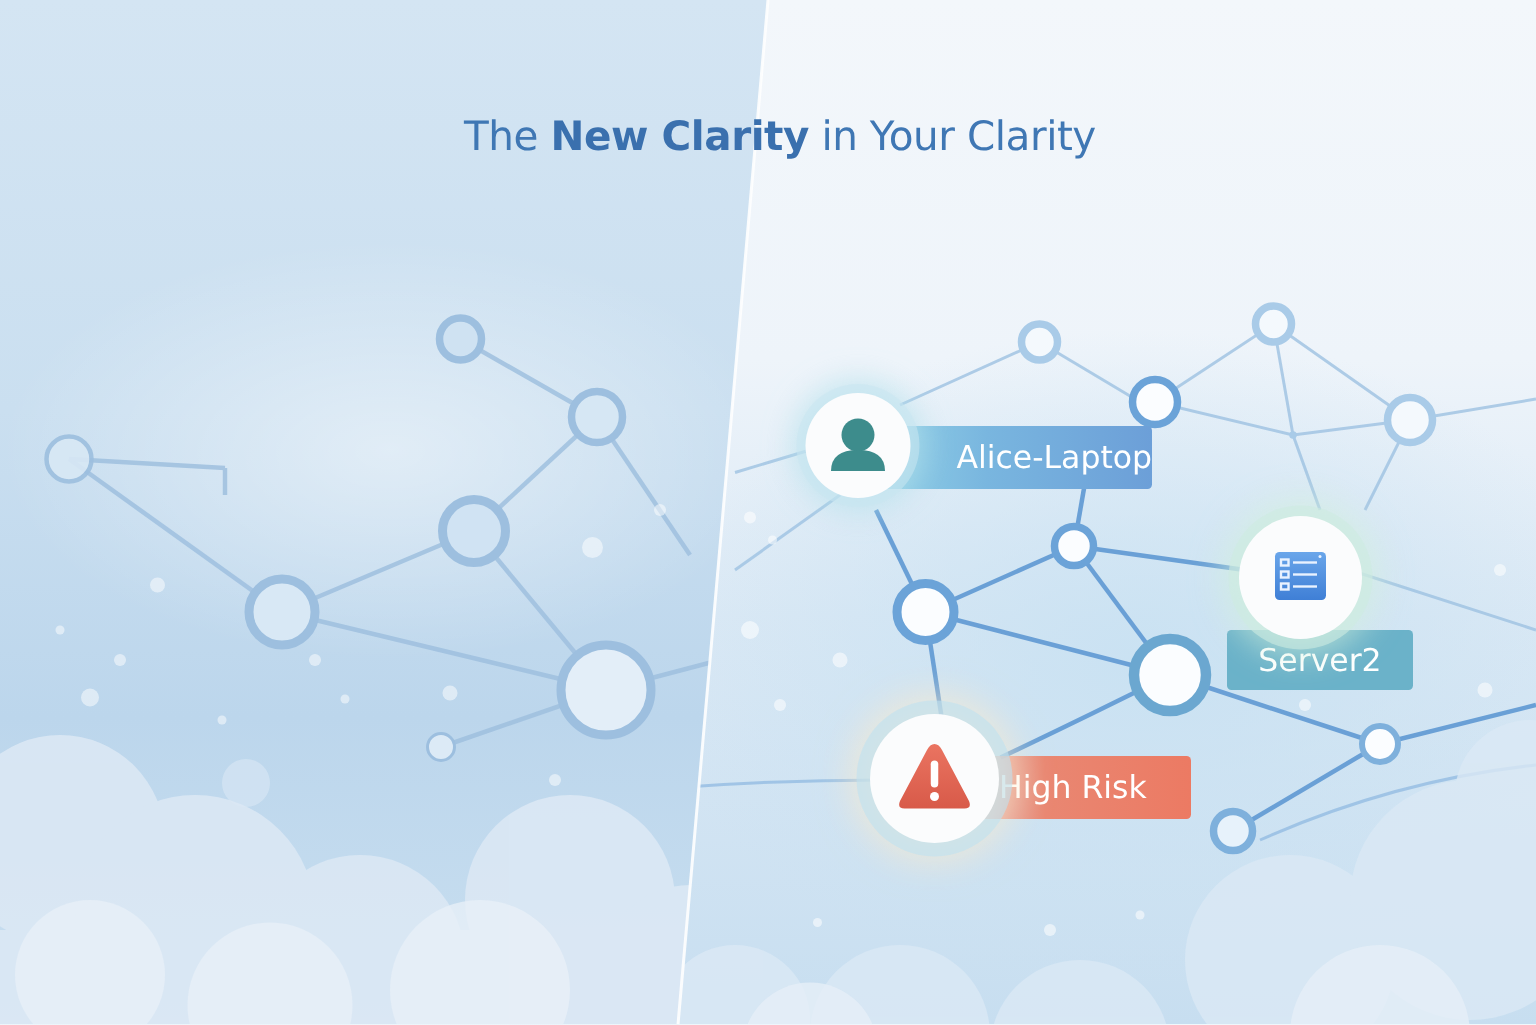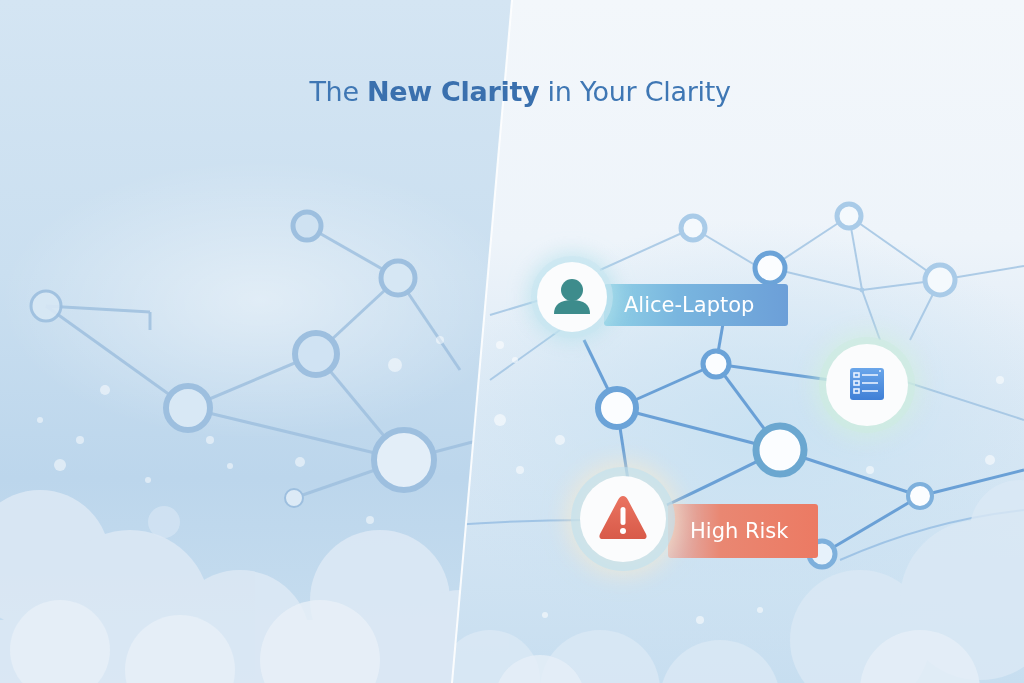--- a/index.html
+++ b/index.html
@@ -11,25 +11,25 @@
     background: linear-gradient(180deg, #d4e5f3 0%, #cadff0 40%, #bcd6ec 70%, #c9dff0 100%); }
   .divider { position: absolute; left: 0; top: 0; width: 1024px; height: 683px; pointer-events: none; }
   .net { position: absolute; left: 0; top: 0; width: 1024px; height: 683px; }
   .title { position: absolute; top: 76px; left: 0; width: 1040px; text-align: center;
     font-family: "DejaVu Sans", sans-serif; font-size: 27px; color: #3f77b4; letter-spacing: -0.3px; }
   .title b { font-weight: bold; color: #3a70ae; margin-top: 28px; }
   .node-icon { position: absolute; border-radius: 50%; background: #fbfcfd;
     box-shadow: 0 0 0 6px rgba(200,230,240,0.55), 0 0 18px 10px rgba(180,225,235,0.6); }
   .tag { position: absolute; color: #fff; font-family: "DejaVu Sans", sans-serif; font-size: 21px;
     display: flex; align-items: center; border-radius: 3px; box-sizing: border-box; }
-  .tag-alice { left: 604px; top: 284px; width: 184px; height: 42px; padding-left: 20px;
-    background: linear-gradient(90deg, rgba(120,200,225,0.75) 0%, #79b6df 40%, #6c9fd8 100%); }
+  .tag-alice { left: 584px; top: 284px; width: 184px; height: 42px; padding-left: 20px;
+    background: linear-gradient(90deg, rgba(120,200,225,0.75) 0%, #79b6df 40%, #6c9fd8 100%); justify-content: flex-end; }
   .tag-server { left: 818px; top: 420px; width: 124px; height: 40px; justify-content: center;
     background: #6bb2c9; }
-  .tag-risk { left: 668px; top: 504px; width: 150px; height: 54px; padding-left: 22px;
+  .tag-risk { left: 644px; top: 504px; width: 150px; height: 42px; padding-left: 22px;
     background: linear-gradient(90deg, rgba(235,160,150,0.6) 0%, #e98772 35%, #ec7a63 100%); }
   .icon-alice { left: 537px; top: 262px; width: 70px; height: 70px; }
   .icon-server { left: 826px; top: 344px; width: 82px; height: 82px;
     box-shadow: 0 0 0 7px rgba(205,235,225,0.6), 0 0 20px 12px rgba(210,240,220,0.6); }
   .icon-risk { left: 580px; top: 476px; width: 86px; height: 86px;
     box-shadow: 0 0 0 9px rgba(190,225,240,0.6), 0 0 22px 14px rgba(255,235,200,0.55); }
   .icon-svg { position: absolute; inset: 0; }
 </style>
 </head>
 <body>
@@ -189,20 +189,23 @@
   <div class="tag tag-alice">
     <span>Alice-Laptop</span>
   </div>
   <div class="node-icon icon-alice">
     <svg class="icon-svg" viewBox="0 0 70 70">
       <circle cx="35" cy="28" r="11" fill="#3d8c8c"></circle>
       <path d="M17 52 Q17 38 35 38 Q53 38 53 52 Z" fill="#3d8c8c"></path>
     </svg>
   </div>
 
+  <div class="tag tag-server">
+    <span>Server2</span>
+  </div>
   <div class="node-icon icon-server">
     <svg class="icon-svg" viewBox="0 0 82 82">
       <defs>
         <linearGradient id="srv" x1="0" y1="0" x2="0" y2="1">
           <stop offset="0" stop-color="#6aa6ea"></stop>
           <stop offset="1" stop-color="#3f7fd6"></stop>
         </linearGradient>
       </defs>
       <rect x="24" y="24" width="34" height="32" rx="3" fill="url(#srv)"></rect>
       <g fill="none" stroke="#e9f2ff" stroke-width="1.6">

